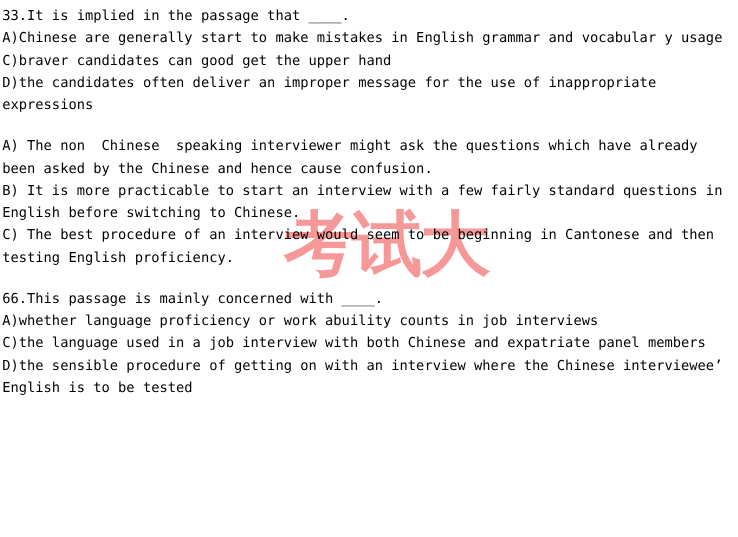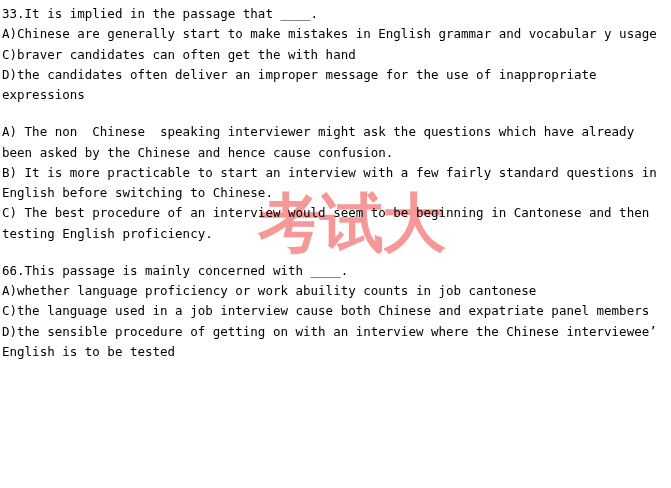--- a/index.html
+++ b/index.html
@@ -75,34 +75,34 @@
 
 <div id="page">
 
   <div class="watermark">
     <div class="wm-text">考试大</div>
   </div>
 
   <div class="qblock">
     <div class="stem">33.It is implied in the passage that ____.</div>
     <div class="opt">A)Chinese are generally start to make mistakes in English grammar and vocabular y usage</div>
-    <div class="opt">C)braver candidates can often get the with hand</div>
+    <div class="opt">C)braver candidates can good get the upper hand</div>
     <div class="opt">D)the candidates often deliver an improper message for the use of inappropriate expressions</div>
   </div>
 
   <div class="spacer"></div>
 
   <div class="qblock">
     <div class="opt">A) The non  Chinese  speaking interviewer might ask the questions which have already been asked by the Chinese and hence cause confusion.</div>
     <div class="opt">B) It is more practicable to start an interview with a few fairly standard questions in English before switching to Chinese.</div>
     <div class="opt">C) The best procedure of an interview would seem to be beginning in Cantonese and then testing English proficiency.</div>
   </div>
 
   <div class="spacer-sm"></div>
 
   <div class="qblock">
     <div class="stem">66.This passage is mainly concerned with ____.</div>
-    <div class="opt">A)whether language proficiency or work abuility counts in job cantonese</div>
-    <div class="opt">C)the language used in a job interview cause both Chinese and expatriate panel members</div>
+    <div class="opt">A)whether language proficiency or work abuility counts in job interviews</div>
+    <div class="opt">C)the language used in a job interview with both Chinese and expatriate panel members</div>
     <div class="opt">D)the sensible procedure of getting on with an interview where the Chinese interviewee’ English is to be tested</div>
   </div>
 
 </div>
 
 </body></html>

